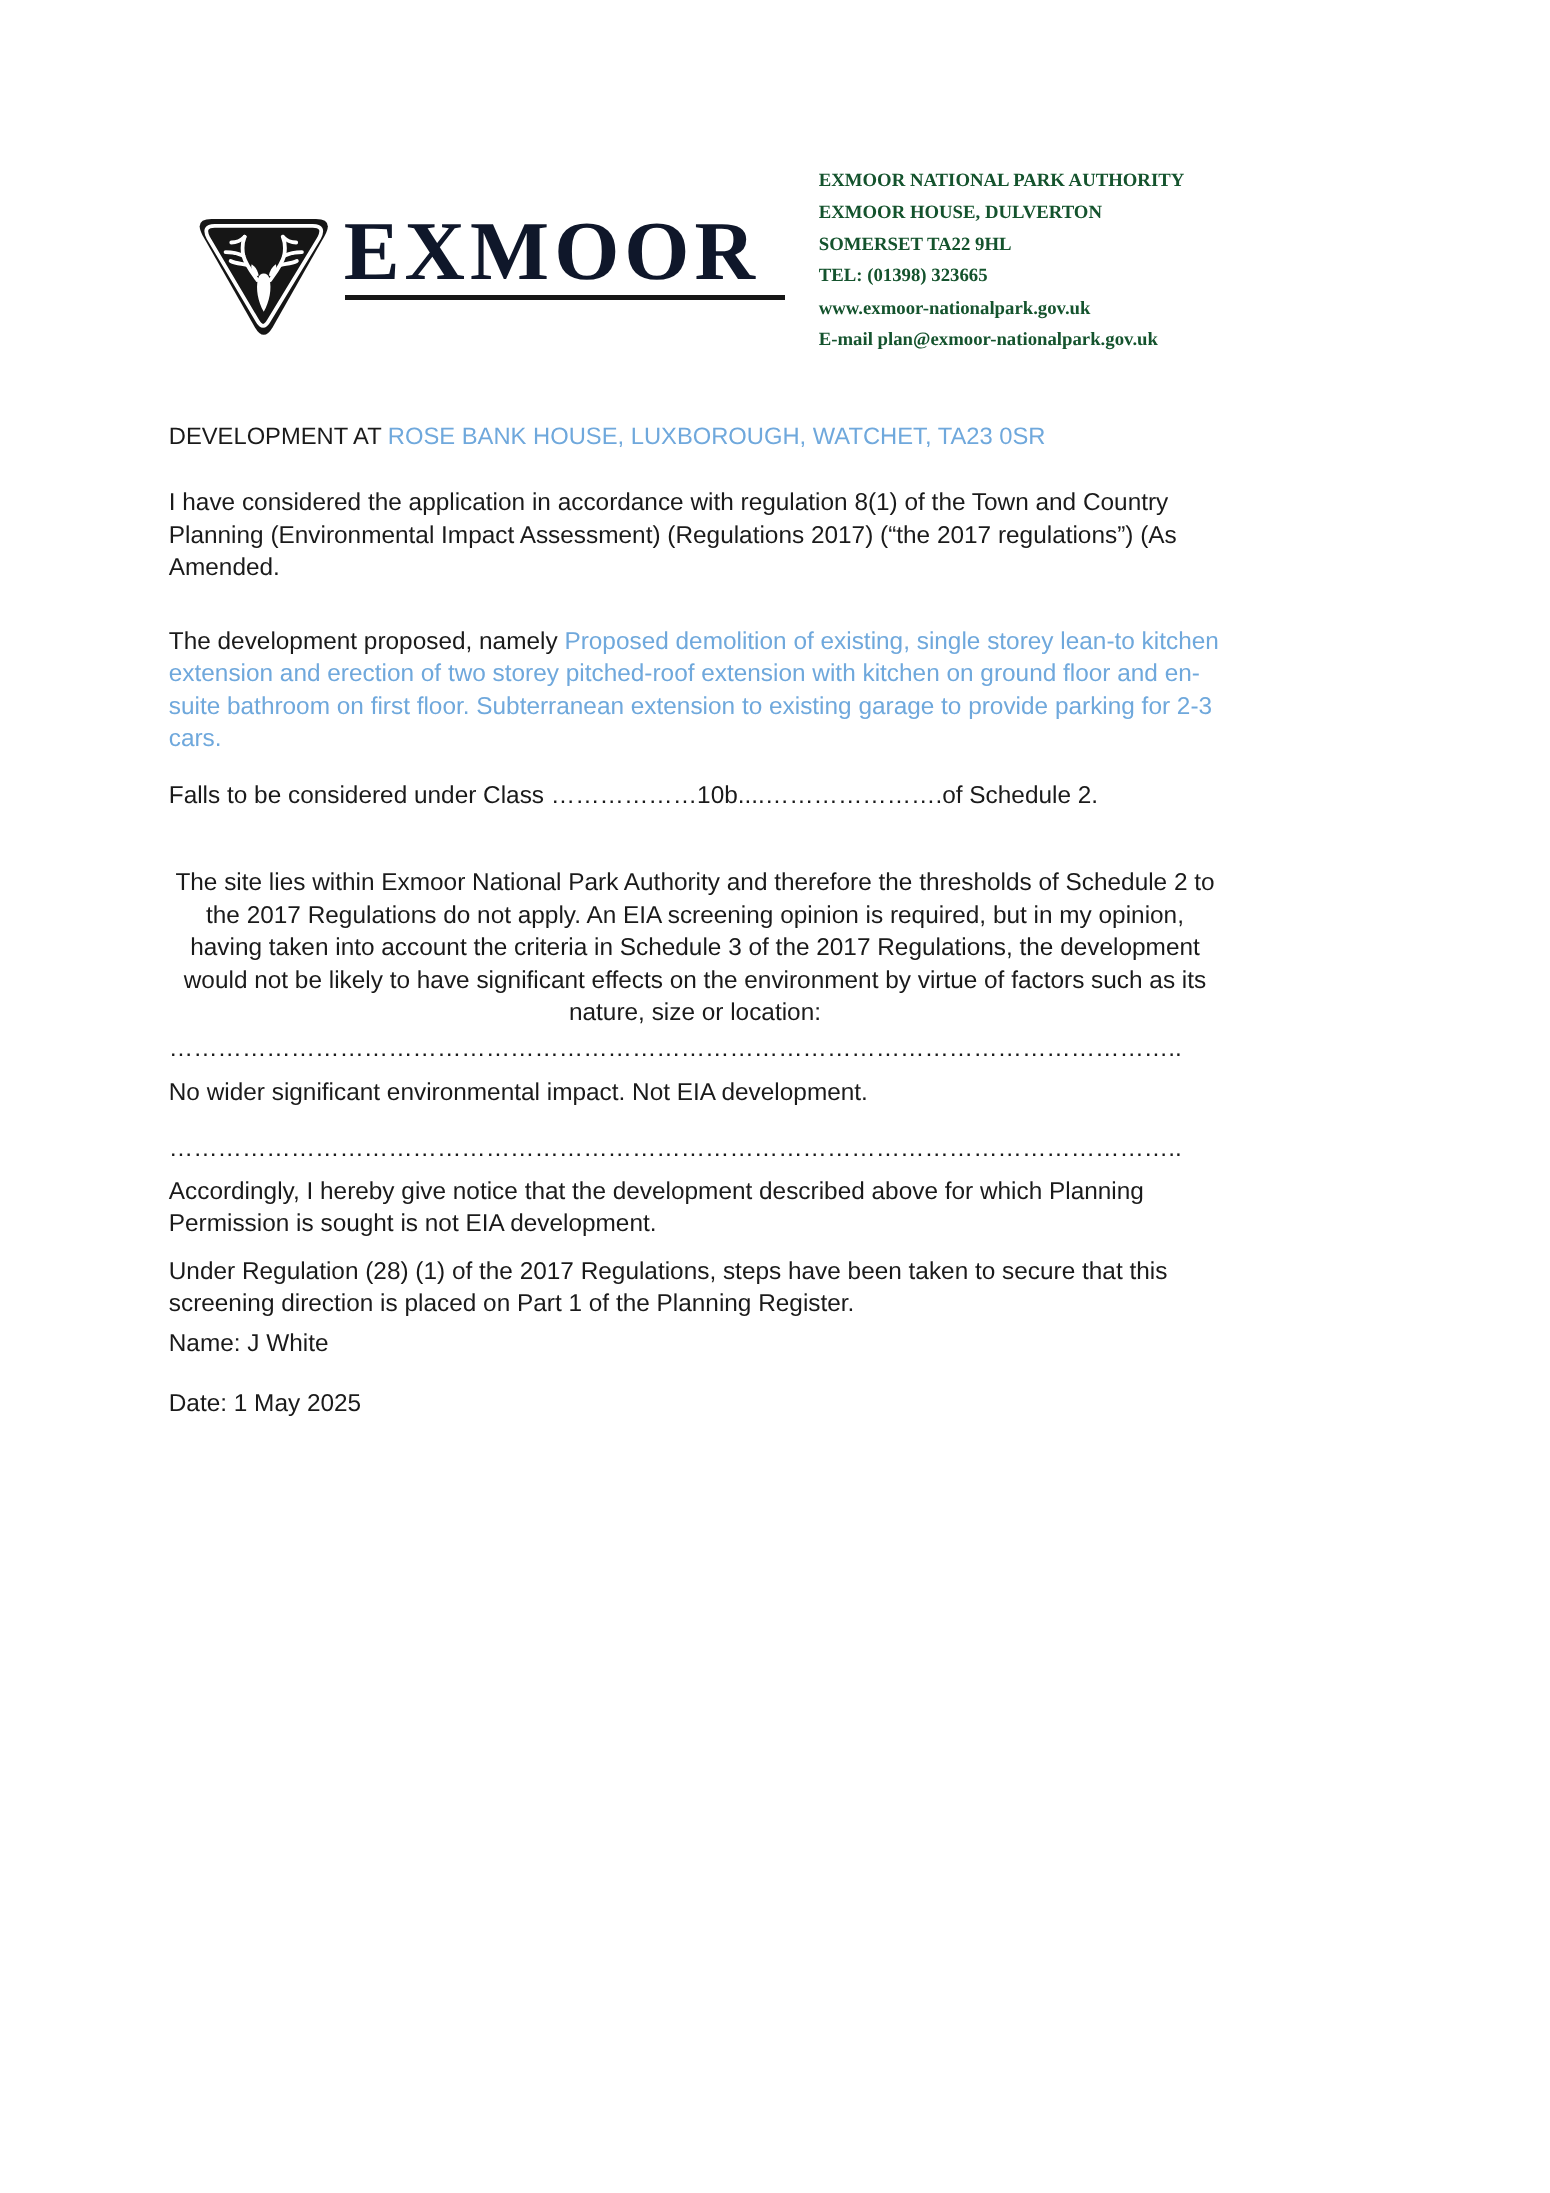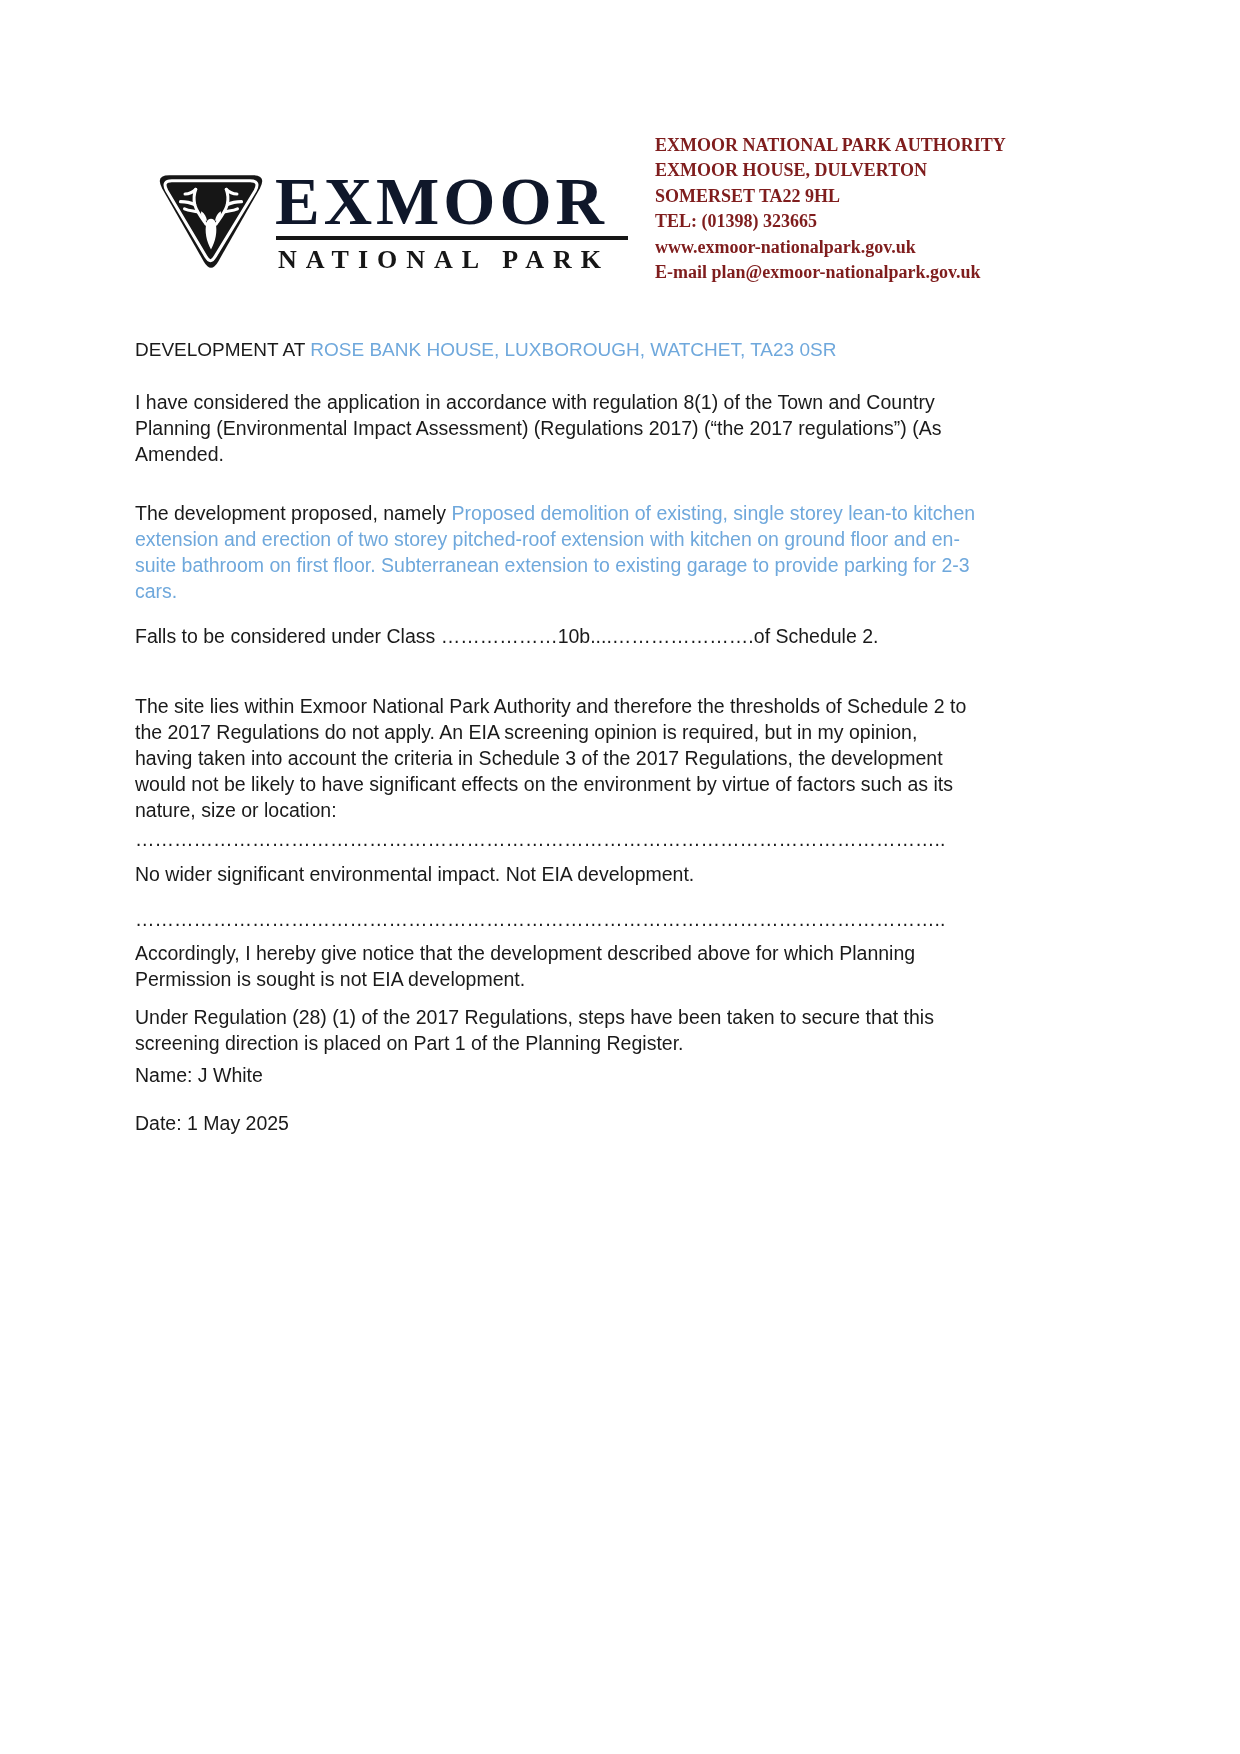--- a/index.html
+++ b/index.html
@@ -26,34 +26,34 @@
   .logo-rule { position: absolute; left: 121px; top: 70px; width: 352px; height: 4px; background: #161616; }
   .logo-subtitle {
     position: absolute; left: 123px; top: 79px;
     font-family: "Liberation Serif", serif;
     font-weight: 700; font-size: 26px; letter-spacing: 9px;
     color: #161616; white-space: nowrap;
   }
   .contact-block { position: absolute; left: 655px; top: 133px; width: 330px; }
   .contact-line {
     font-family: "Liberation Serif", serif;
-    font-weight: 700; font-size: 18px; line-height: 25.4px;
-    color: #7f1d1d; white-space: nowrap;
+    font-weight: 700; font-size: 15px; line-height: 25.4px;
+    color: #14532d; white-space: nowrap;
   }
 
   
   .letter-body { position: absolute; left: 135px; top: 336px; width: 842px; }
   .doc-title { font-size: 19px; line-height: 27px; white-space: nowrap; }
   .doc-title .addr { color: #6FA8DC; }
   p.body-para { font-size: 19.5px; line-height: 26px; }
   .blue-text { color: #6FA8DC; }
   .para-regulation   { margin-top: 26px; }
   .para-development  { margin-top: 33px; }
   .para-class        { margin-top: 19px; white-space: nowrap; }
-  .para-screening    { margin-top: 44px; }
+  .para-screening    { margin-top: 44px; text-align: center; }
   .dotted-line-1     { margin-top: 3px; }
   .para-conclusion   { margin-top: 9px; }
   .dotted-line-2     { margin-top: 19px; }
   .para-notice       { margin-top: 8px; line-height: 40px; }
   .para-register     { margin-top: 12px; line-height: 40px; }
   .sig-name          { margin-top: 6px; }
   .sig-date          { margin-top: 22px; }
   .dotted-line { font-size: 19.5px; line-height: 26px; white-space: nowrap; overflow: hidden; width: 842px; }
 </style>
 </head>
@@ -76,21 +76,20 @@
         <path d="M70,19 C73,22 76.5,23.5 80.5,23.5"></path>
       </g>
       <g fill="#ffffff">
         <path d="M55,78 C50.5,70 48.5,60 50.5,52 C51.5,46.5 58.5,46.5 59.5,52 C61.5,60 59.5,70 55,78 Z"></path>
         <path d="M49.5,50 C46,47.5 44.5,44 45.5,40.5 C48.5,42.5 50.5,46 51,49.5 Z"></path>
         <path d="M60.5,50 C64,47.5 65.5,44 64.5,40.5 C61.5,42.5 59.5,46 59,49.5 Z"></path>
       </g>
     </svg>
     <div class="logo-wordmark">EXMOOR</div>
     <div class="logo-rule"></div>
-    <div class="logo-subtitle">NATIONAL PARK</div>
   </div>
 
   <div class="contact-block">
     <div class="contact-line">EXMOOR NATIONAL PARK AUTHORITY</div>
     <div class="contact-line">EXMOOR HOUSE, DULVERTON</div>
     <div class="contact-line">SOMERSET TA22 9HL</div>
     <div class="contact-line">TEL: (01398) 323665</div>
     <div class="contact-line">www.exmoor-nationalpark.gov.uk</div>
     <div class="contact-line">E-mail plan@exmoor-nationalpark.gov.uk</div>
   </div>

